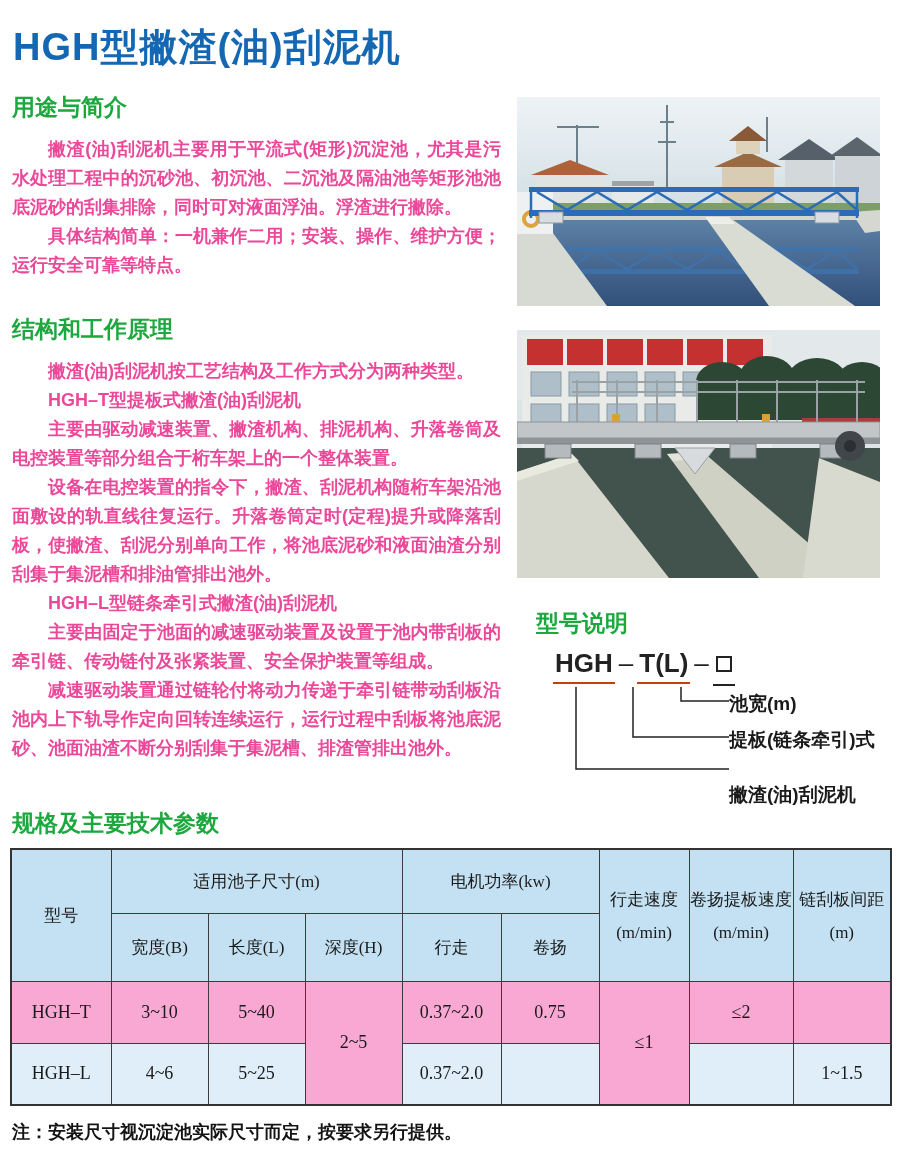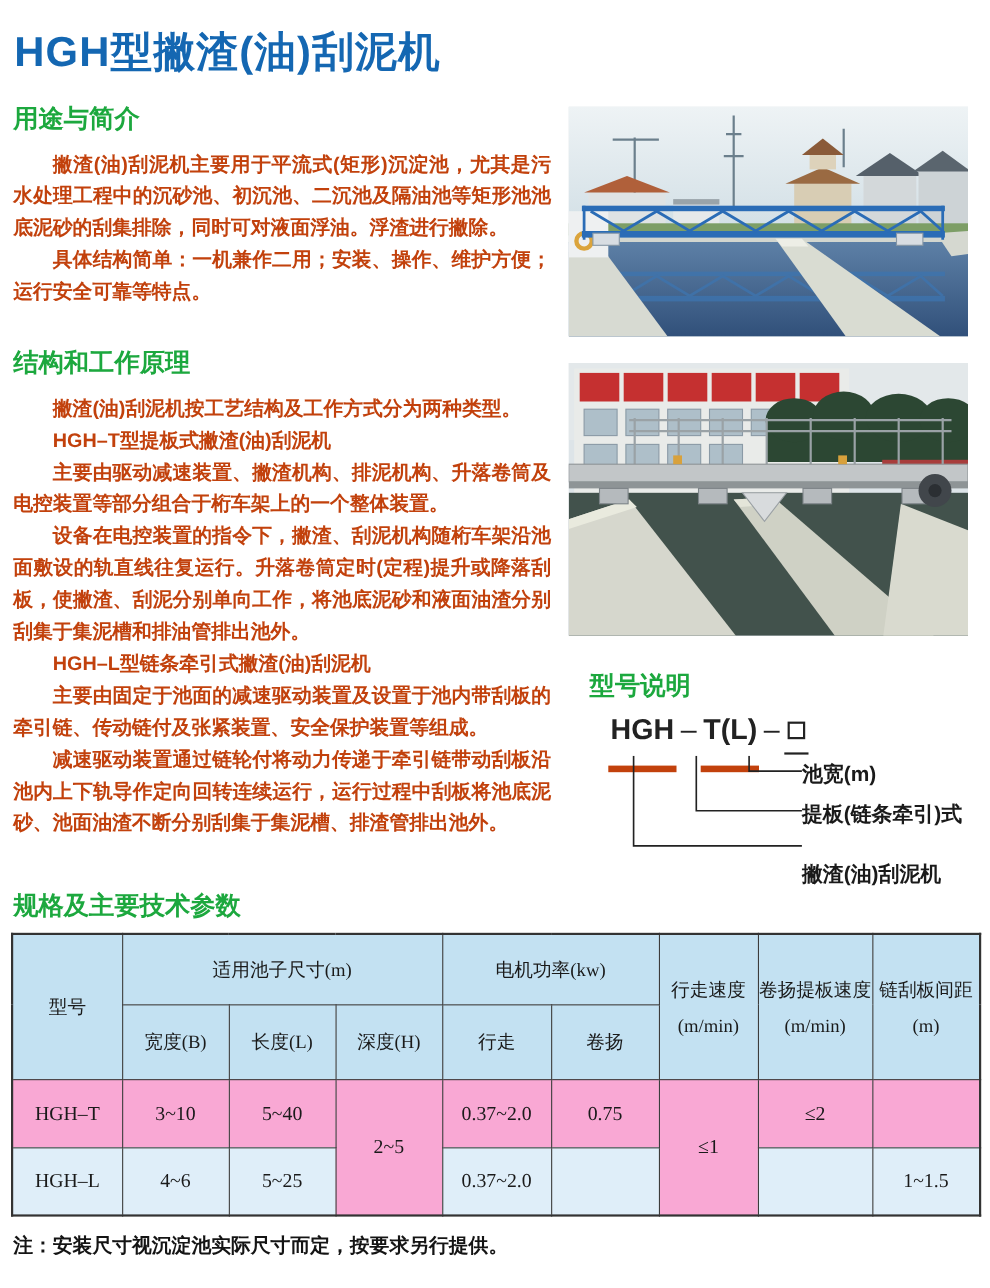--- a/index.html
+++ b/index.html
@@ -13,33 +13,33 @@
     font-size:38px; font-weight:bold; color:#1467b2; letter-spacing:1px;
     font-family:"Liberation Sans", sans-serif;
   }
   .h-green { font-size:23px; font-weight:bold; color:#1ca83e; }
   .sec { position:absolute; left:12px; width:489px; }
   #sec-intro { top:92px; }
   #sec-structure { top:314px; }
   .sec .h-green { margin-bottom:12px; }
   p.body {
     font-size:18px; line-height:29px; text-align:justify; text-indent:2em;
-    font-weight:600; color:#c2410c;
+    font-weight:600; color:#ec4899;
   }
   .photo { position:absolute; left:517px; background:#dde4e8; }
   #photo1 { top:97px; width:363px; height:209px; }
   #photo2 { top:330px; width:363px; height:248px; }
   .photo svg { display:block; width:100%; height:100%; }
 
   #model-heading { position:absolute; left:536px; top:608px; }
   #model-code {
     position:absolute; left:553px; top:648px;
     font-size:26px; font-weight:bold; color:#222; white-space:nowrap;
   }
-  #model-code .u { display:inline-block; border-bottom:6px solid #c2410c; padding:0 2px 17px; }
+  #model-code .u { display:inline-block; border-bottom:2px solid #c2410c; padding:0 2px 3px; }
   #model-code .dash { padding:0 4px; font-weight:normal; }
   .boxwrap { display:inline-block; border-bottom:2px solid #222; padding:0 3px 5px; }
   .mbox { display:inline-block; width:16px; height:16px; border:2px solid #222; background:#fff; }
   #model-lines { position:absolute; left:553px; top:687px; }
   .model-label {
     position:absolute; left:729px; font-size:19px; font-weight:bold; color:#1a1a1a; white-space:nowrap;
   }
   #model-label-0 { top:691px; }
   #model-label-1 { top:727px; }
   #model-label-2 { top:759px;margin-top:23px; }

